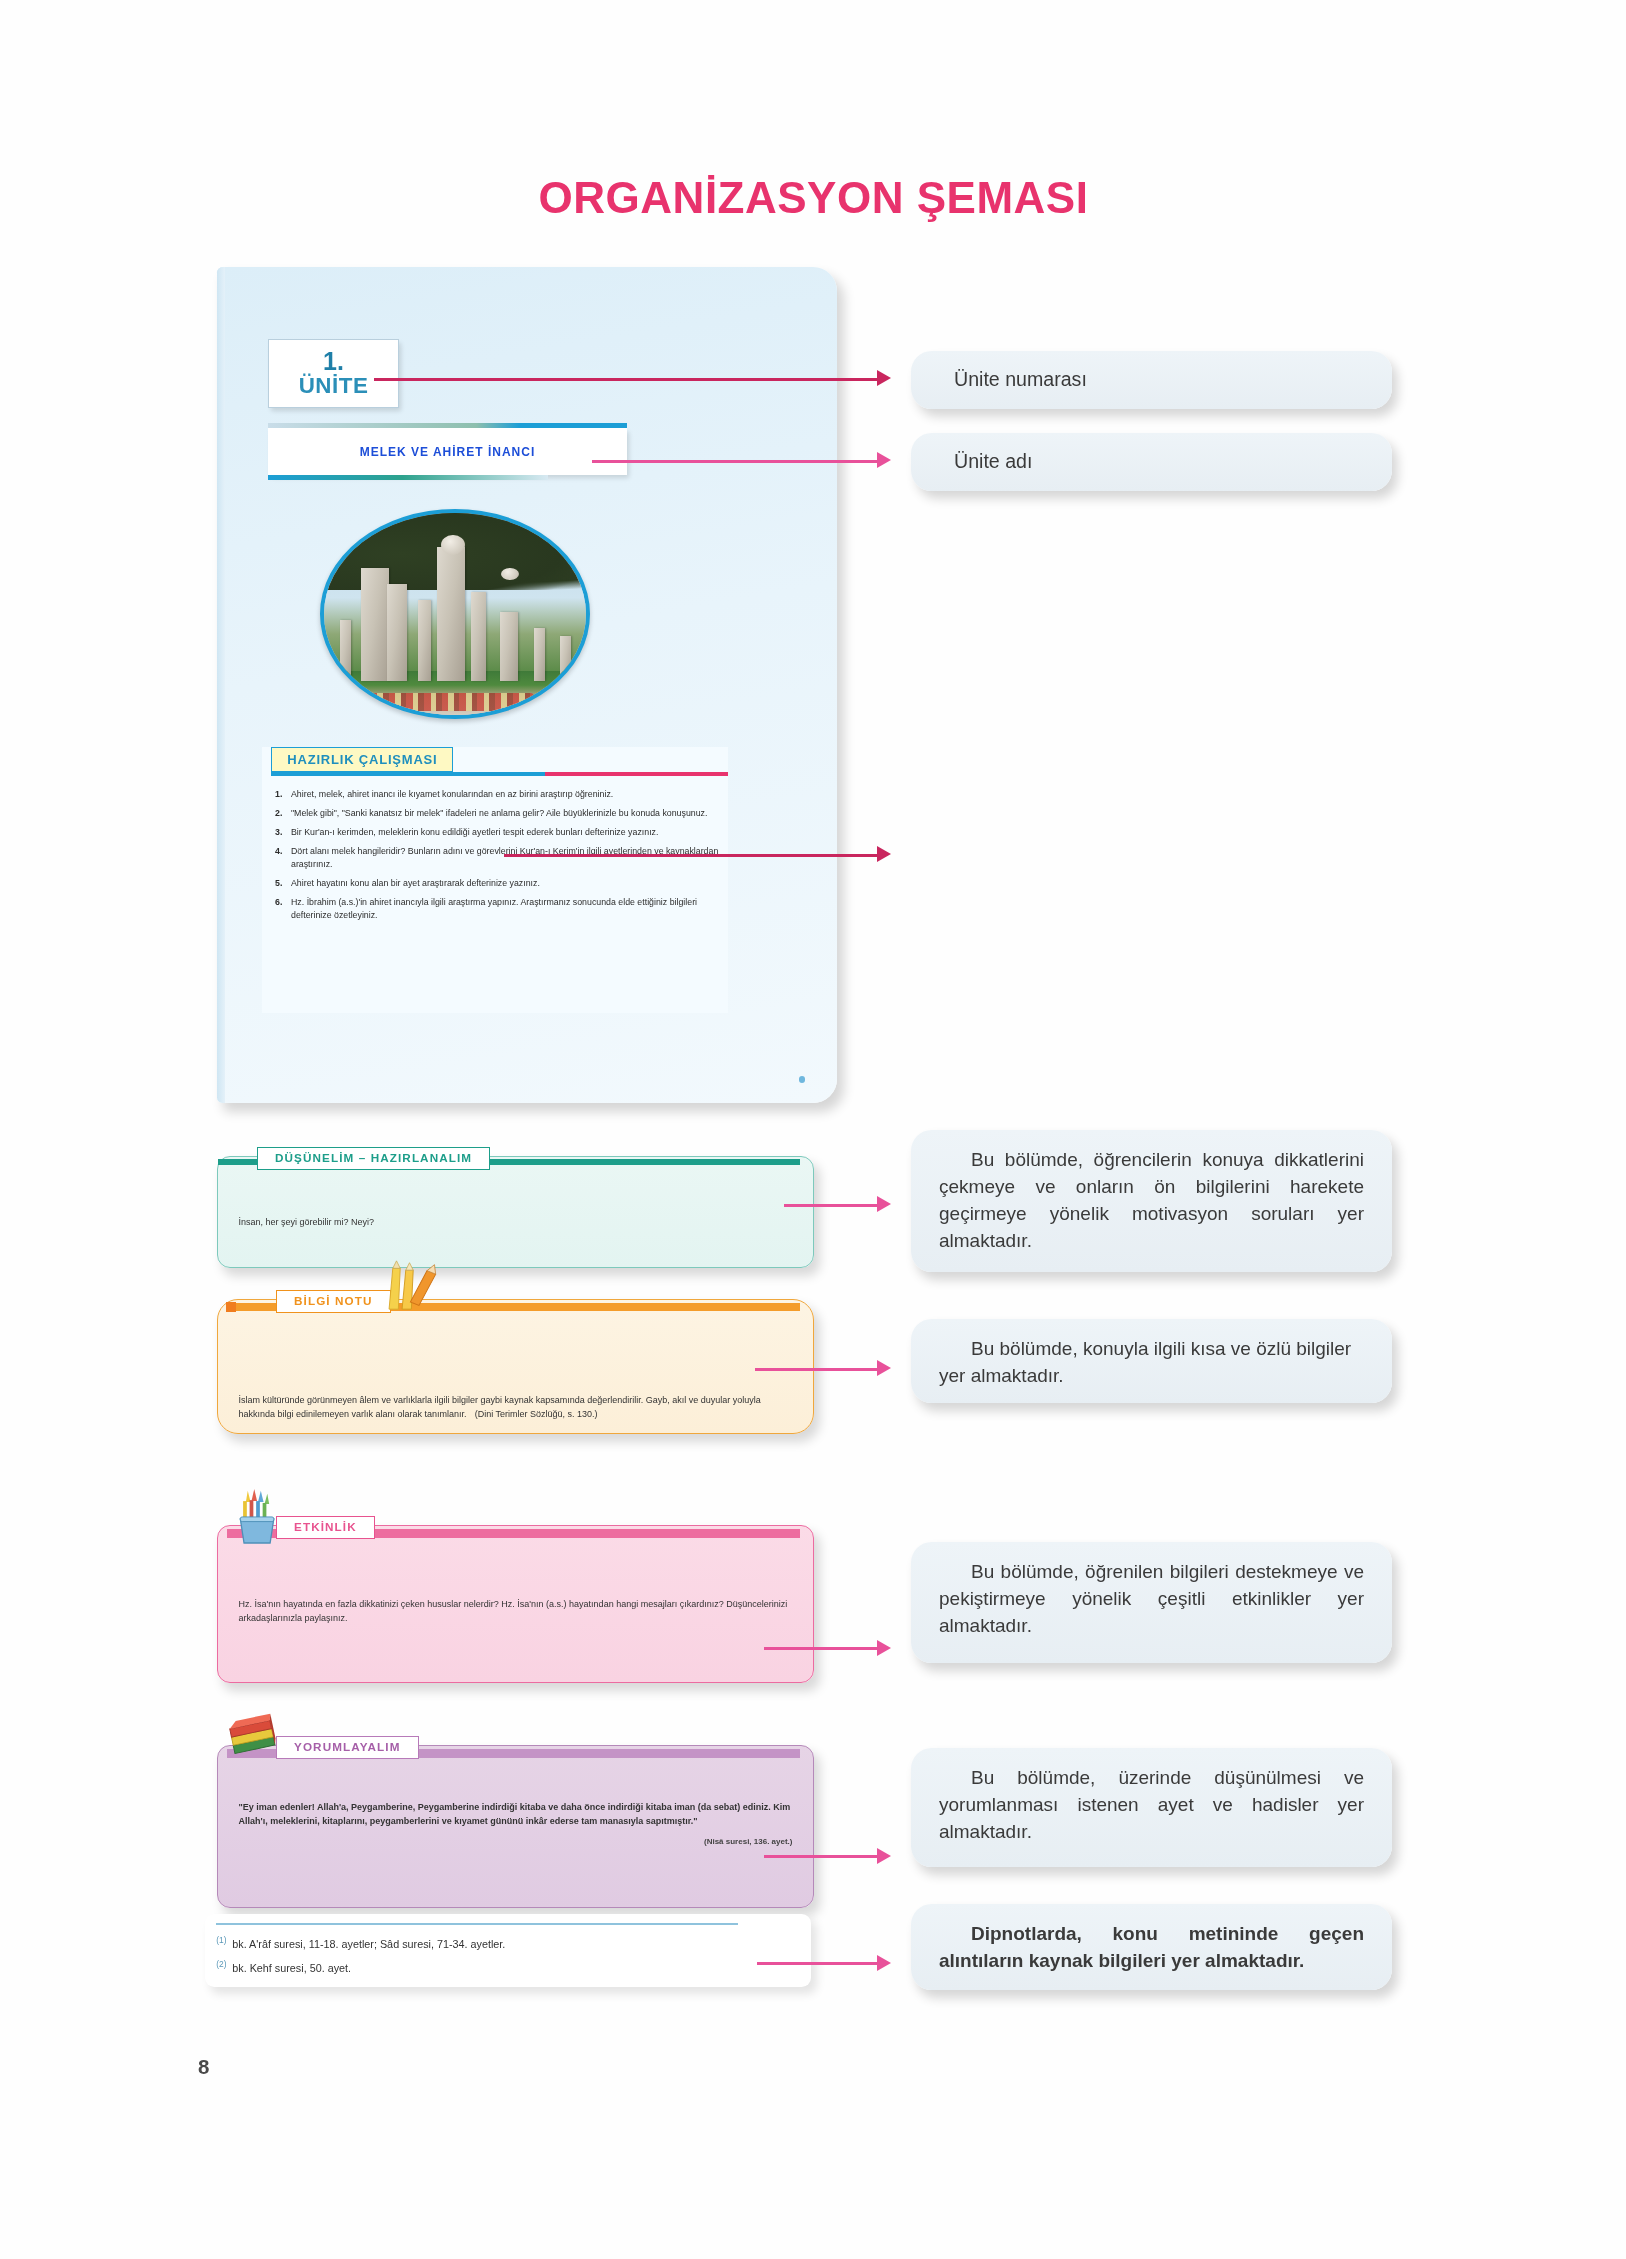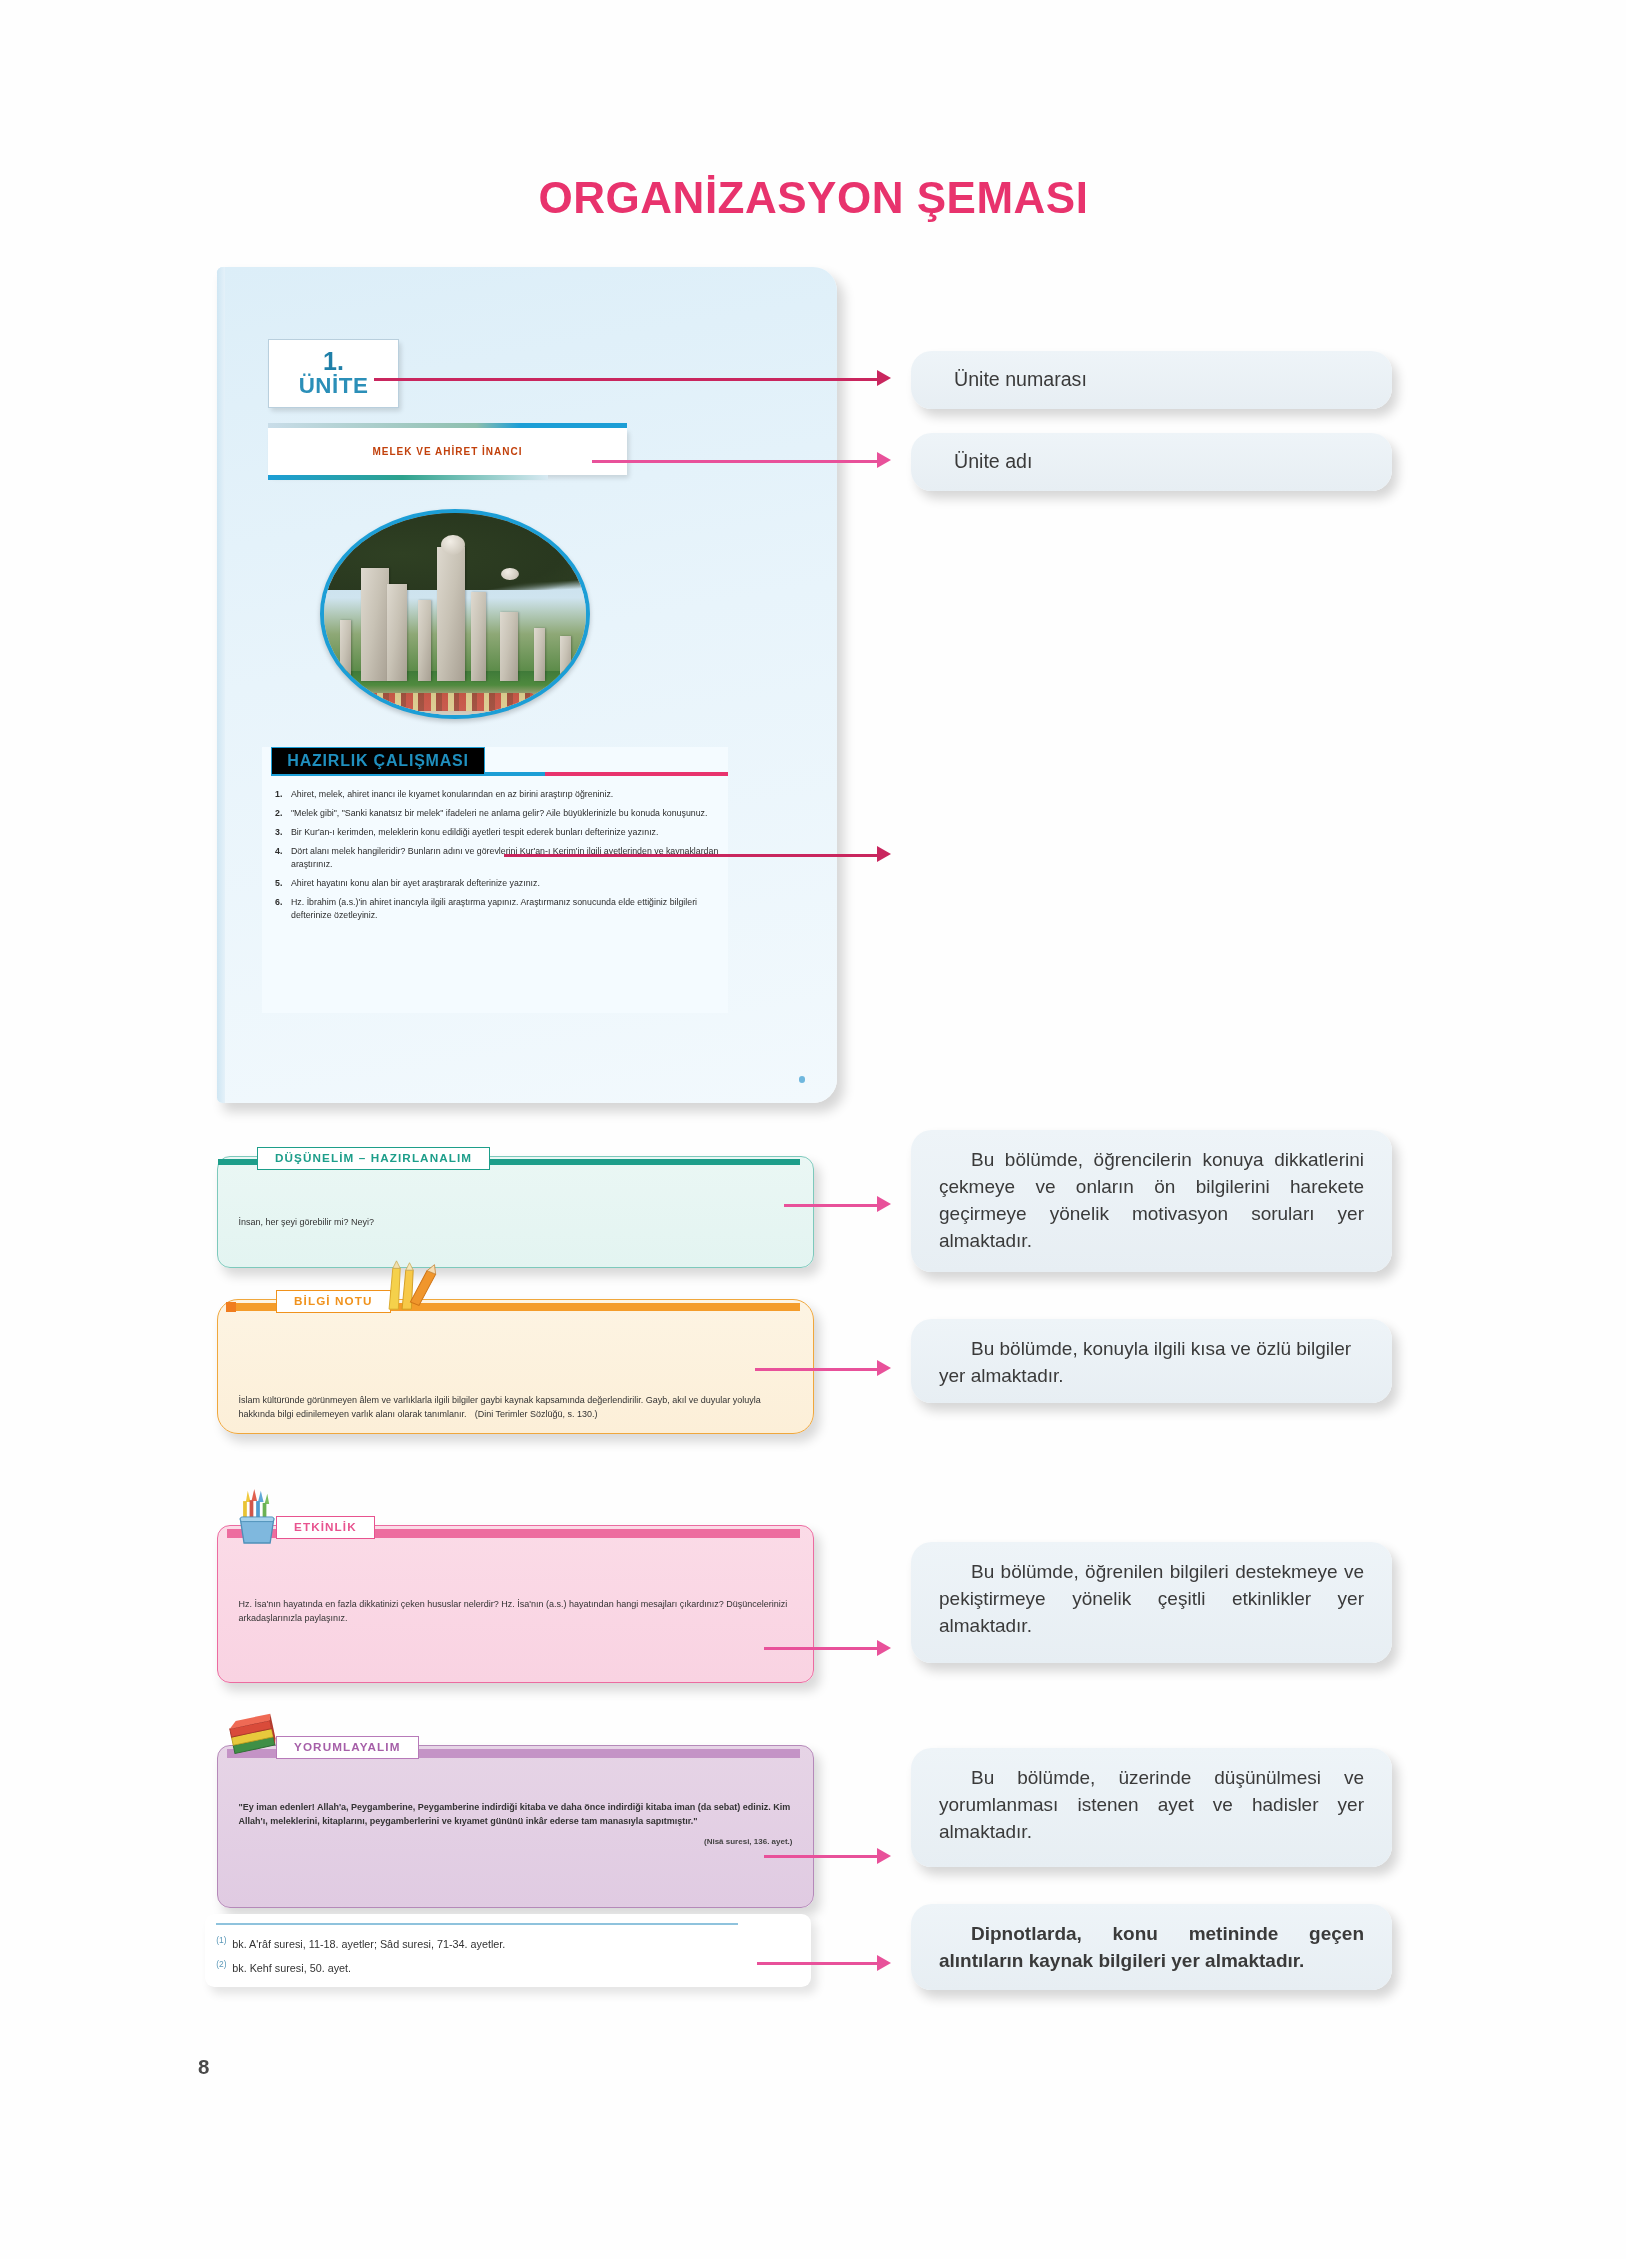--- a/index.html
+++ b/index.html
@@ -66,21 +66,21 @@
   .unite-word{ font-size:22.4px; font-weight:bold; color:#2b8fb8; letter-spacing:0.5px;}
 
   .unit-name-bar{
     position:absolute; left:51px; top:161px;
     width:359px; height:47px;
     background:#ffffff;
     box-shadow:2.8px 3.7px 4.7px rgba(0,0,0,0.13);
     display:flex; align-items:center; justify-content:center;
   }
   .unit-name-bar .txt{
-    font-size:10px; font-weight:bold; color:#c2410c;
+    font-size:12px; font-weight:bold; color:#1d4ed8;
     letter-spacing:1px;
   }
   .unit-name-bar:before{
     content:""; position:absolute; left:0; top:-4.7px; width:100%; height:4.7px;
     background:linear-gradient(90deg,#c9dde9 0%, #8dbfae 58%, #1c9ed6 70%, #1c9ed6 100%);
   }
   .unit-name-bar:after{
     content:""; position:absolute; left:0; bottom:-4.7px; width:78%; height:4.7px;
     background:linear-gradient(90deg,#1c9ed6 0%, #2da28d 48%, #d8e9f2 100%);
   }
@@ -126,24 +126,24 @@
   }
 
   
   .hazirlik{
     position:absolute; left:45px; top:480px;
     width:466px; height:266px;
     background:#f4fbff;
   }
   .haz-head{
     position:absolute; left:9.3px; top:0;
-    background:#000000;
+    background:#fef9c3;
     border:1.5px solid #1c9ed6;
     padding:3.7px 15px 4.7px 15px;
-    font-size:16px; font-weight:bold; color:#1f8fbe;
+    font-size:13px; font-weight:bold; color:#1f8fbe;
     letter-spacing:0.8px;
     z-index:3;
   }
   .haz-rule{
     position:absolute; left:9.3px; top:25px; right:0; height:3.7px;
     background:linear-gradient(90deg,#1c9ed6 0 60%, #e8336d 60% 100%);
   }
   .haz-list{
     position:absolute; left:13px; right:9.3px; top:41px;
     font-size:8.8px;

